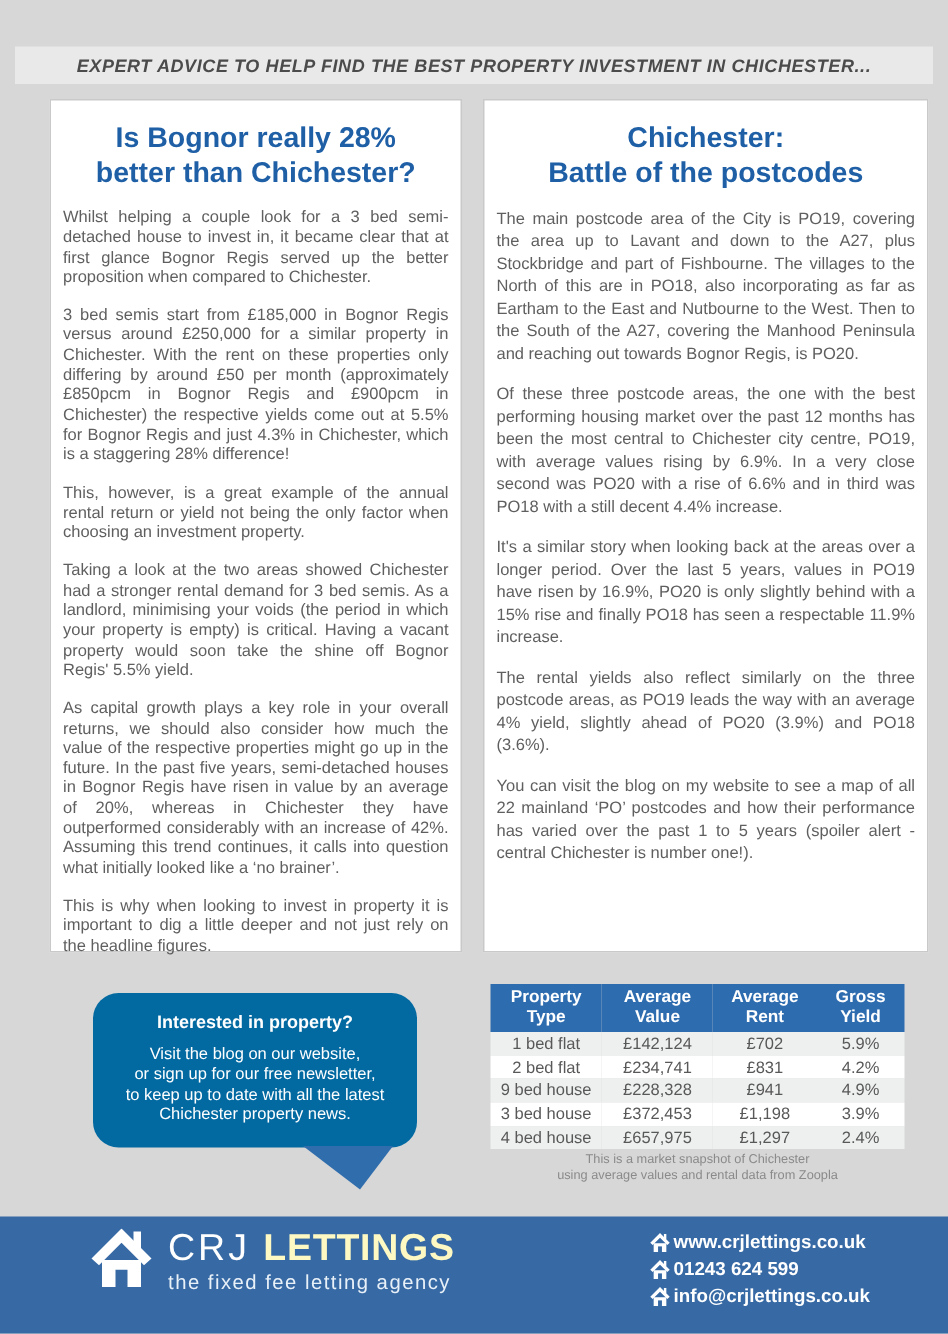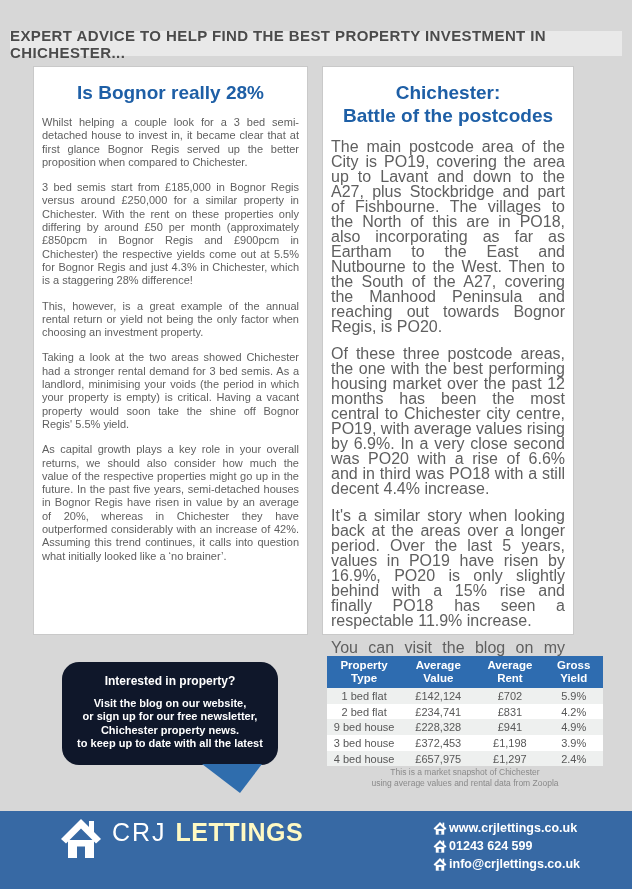--- a/index.html
+++ b/index.html
@@ -7,46 +7,46 @@
     width:632px;height:889px;position:relative;overflow:hidden;
     background:#d7d7d7;
     font-family:"Liberation Sans", sans-serif;
   }
   
   .banner{
     position:absolute;left:10px;right:10px;top:31px;height:25px;
     background:#e9e9e9;display:flex;align-items:center;justify-content:center;
   }
   .banner span{
-    font-size:15px;font-weight:bold;color:#4b4b4b;letter-spacing:.4px;
+    font-size:12px;font-weight:bold;color:#4b4b4b;letter-spacing:.4px;font-style:italic;
   }
   
   .article{
     position:absolute;top:66px;height:569px;background:#ffffff;
     border:1px solid #c9c9c9;box-sizing:border-box;padding:6px 8px 0 8px;
   }
   .article.left{left:33px;width:275px;}
-  .article.right{left:322px;width:252px;}
+  .article.right{left:322px;width:297px;}
   .article h2{
     margin:8px 0 12px 0;text-align:center;color:#1e5fa6;
     font-size:19px;line-height:23px;font-weight:bold;
   }
   .article .body p{
     margin:0 0 12px 0;color:#5f5f5f;text-align:justify;
   }
   .article.left .body p{font-size:11px;line-height:13.3px;}
-  .article.right .body p{font-size:16px;line-height:15px;}
+  .article.right .body p{font-size:11px;line-height:15px;}
   
   .bubble{
     position:absolute;left:62px;top:662px;width:216px;height:103px;
-    background:#0f172a;border-radius:17px;color:#ffffff;text-align:center;
+    background:#0369a1;border-radius:17px;color:#ffffff;text-align:center;
     box-sizing:border-box;padding-top:12px;
   }
   .bubble .bub-head{font-size:12px;font-weight:bold;margin-bottom:9px;white-space:nowrap;}
-  .bubble .bub-line{font-size:11px;font-weight:bold;line-height:13.4px;white-space:nowrap;}
+  .bubble .bub-line{font-size:11px;font-weight:normal;line-height:13.4px;white-space:nowrap;}
   .bubble-tail{position:absolute;left:196px;top:764px;width:70px;height:30px;}
   
   .market{position:absolute;left:327px;top:656px;width:276px;}
   table{border-collapse:collapse;width:100%;table-layout:fixed;}
   thead th{
     background:#2e6cb0;color:#ffffff;font-size:11.5px;font-weight:bold;
     line-height:13px;padding:3px 2px;text-align:center;vertical-align:middle;
   }
   tbody td{
     font-size:11px;color:#585858;text-align:center;padding:0 2px;height:15.7px;
@@ -76,49 +76,52 @@
 </head>
 <body>
 
 <div class="banner">
   <span>EXPERT ADVICE TO HELP FIND THE BEST PROPERTY INVESTMENT IN CHICHESTER...</span>
 </div>
 
 <div class="article left">
   <h2>
     <span>Is Bognor really 28%</span><br>
+    <span>better than Chichester?</span>
   </h2>
   <div class="body">
     <p>Whilst helping a couple look for a 3 bed semi-detached house to invest in, it became clear that at first glance Bognor Regis served up the better proposition when compared to Chichester.</p>
     <p>3 bed semis start from £185,000 in Bognor Regis versus around £250,000 for a similar property in Chichester. With the rent on these properties only differing by around £50 per month (approximately £850pcm in Bognor Regis and £900pcm in Chichester) the respective yields come out at 5.5% for Bognor Regis and just 4.3% in Chichester, which is a staggering 28% difference!</p>
     <p>This, however, is a great example of the annual rental return or yield not being the only factor when choosing an investment property.</p>
     <p>Taking a look at the two areas showed Chichester had a stronger rental demand for 3 bed semis. As a landlord, minimising your voids (the period in which your property is empty) is critical. Having a vacant property would soon take the shine off Bognor Regis' 5.5% yield.</p>
     <p>As capital growth plays a key role in your overall returns, we should also consider how much the value of the respective properties might go up in the future. In the past five years, semi-detached houses in Bognor Regis have risen in value by an average of 20%, whereas in Chichester they have outperformed considerably with an increase of 42%. Assuming this trend continues, it calls into question what initially looked like a ‘no brainer’.</p>
+    <p>This is why when looking to invest in property it is important to dig a little deeper and not just rely on the headline figures.</p>
   </div>
 </div>
 
 <div class="article right">
   <h2>
     <span>Chichester:</span><br>
     <span>Battle of the postcodes</span>
   </h2>
   <div class="body">
     <p>The main postcode area of the City is PO19, covering the area up to Lavant and down to the A27, plus Stockbridge and part of Fishbourne. The villages to the North of this are in PO18, also incorporating as far as Eartham to the East and Nutbourne to the West. Then to the South of the A27, covering the Manhood Peninsula and reaching out towards Bognor Regis, is PO20.</p>
     <p>Of these three postcode areas, the one with the best performing housing market over the past 12 months has been the most central to Chichester city centre, PO19, with average values rising by 6.9%. In a very close second was PO20 with a rise of 6.6% and in third was PO18 with a still decent 4.4% increase.</p>
     <p>It's a similar story when looking back at the areas over a longer period. Over the last 5 years, values in PO19 have risen by 16.9%, PO20 is only slightly behind with a 15% rise and finally PO18 has seen a respectable 11.9% increase.</p>
+    <p>The rental yields also reflect similarly on the three postcode areas, as PO19 leads the way with an average 4% yield, slightly ahead of PO20 (3.9%) and PO18 (3.6%).</p>
     <p>You can visit the blog on my website to see a map of all 22 mainland ‘PO’ postcodes and how their performance has varied over the past 1 to 5 years (spoiler alert - central Chichester is number one!).</p>
   </div>
 </div>
 
 <div class="bubble">
   <div class="bub-head">Interested in property?</div>
   <div class="bub-line">Visit the blog on our website,</div>
   <div class="bub-line">or sign up for our free newsletter,</div>
+  <div class="bub-line">to keep up to date with all the latest</div>
   <div class="bub-line">Chichester property news.</div>
-  <div class="bub-line">to keep up to date with all the latest</div>
 </div>
 <svg class="bubble-tail" viewBox="0 0 70 30">
   <polygon points="6,0 66,0 44,29" fill="#2f6dad"></polygon>
 </svg>
 
 <div class="market">
   <table>
     <thead>
       <tr>
         <th style="width:27%">Property Type</th>
@@ -171,20 +174,21 @@
     <svg width="42" height="40" viewBox="0 0 40 40">
       <rect x="28" y="2" width="5" height="11" fill="#ffffff"></rect>
       <polygon points="20,0 40,20 35,24.5 20,9.5 5,24.5 0,20" fill="#ffffff"></polygon>
       <rect x="7" y="21" width="26" height="18" fill="#ffffff"></rect>
       <rect x="16" y="27.5" width="8" height="11.5" fill="#3769a4"></rect>
     </svg>
     <div>
       <div class="brand-line">
         <span class="brand-light">CRJ </span><span class="brand-bold">LETTINGS</span>
       </div>
+      <div class="tagline">the fixed fee letting agency</div>
     </div>
   </div>
   <div class="contacts">
     <div class="contact-row">
       <svg width="14" height="13" viewBox="0 0 40 40">
         <rect x="28" y="2" width="5" height="11" fill="#ffffff"></rect>
         <polygon points="20,0 40,20 35,24.5 20,9.5 5,24.5 0,20" fill="#ffffff"></polygon>
         <rect x="7" y="21" width="26" height="18" fill="#ffffff"></rect>
         <rect x="16" y="27.5" width="8" height="11.5" fill="#3769a4"></rect>
       </svg>

